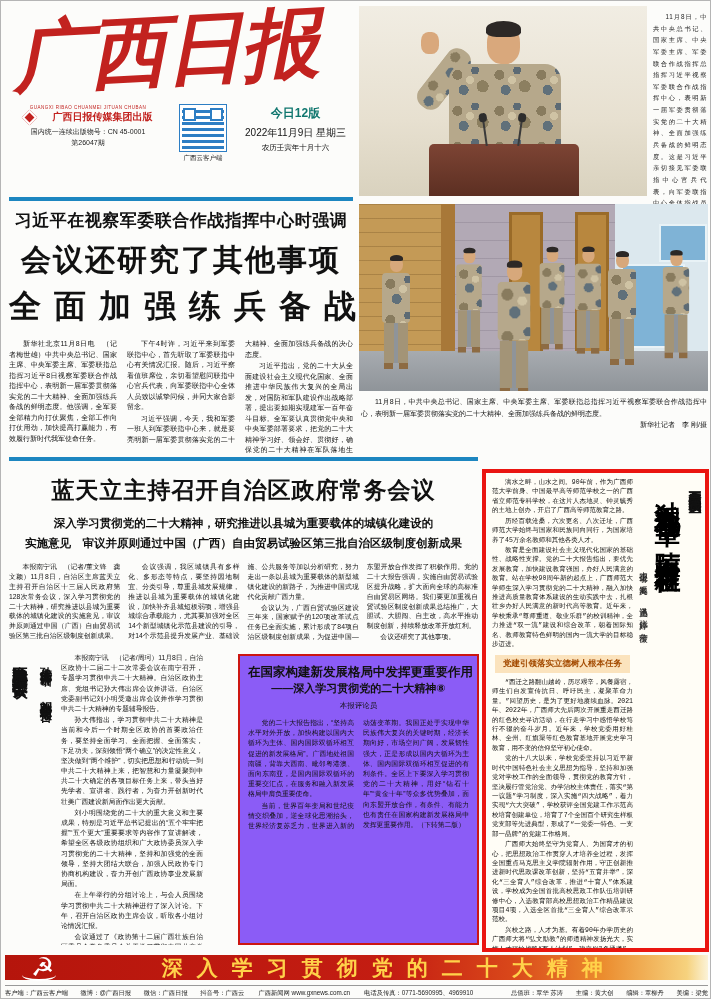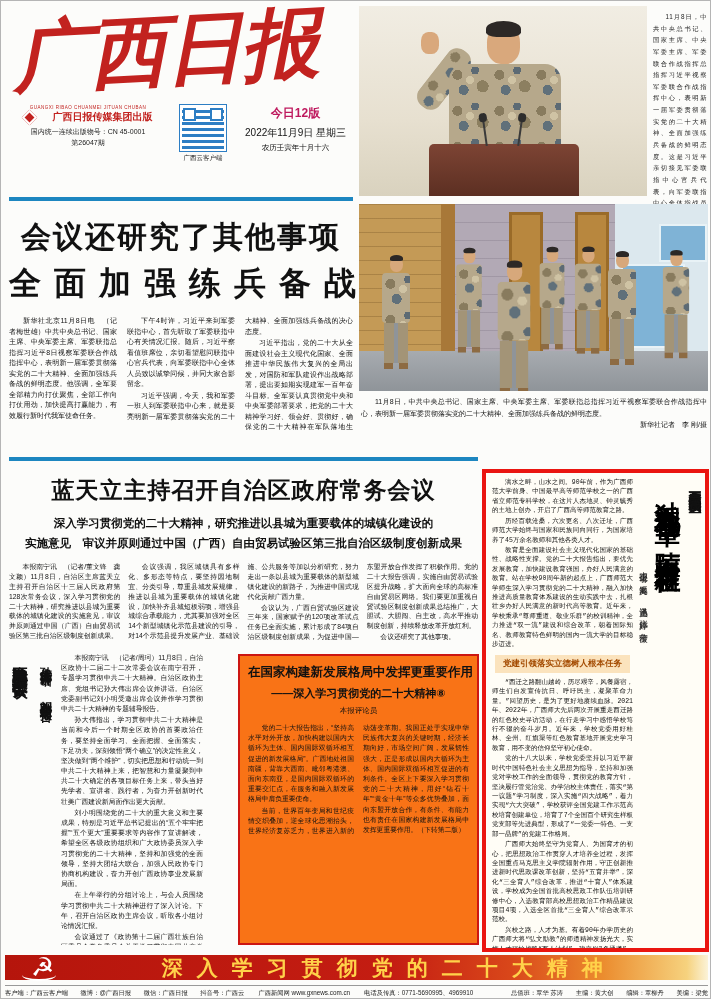--- a/index.html
+++ b/index.html
@@ -21,21 +21,21 @@
   .issue{font-size:7px;color:#222;margin-top:1px;}
   .qr-block{width:60px;text-align:center;}
   .qr{width:42px;height:42px;margin:0 auto;background:
       repeating-linear-gradient(0deg,#2d7ec4 0 3px,#fff 3px 6px),
       repeating-linear-gradient(90deg,#2d7ec4 0 3px,rgba(255,255,255,.75) 3px 6px);
       border:2px solid #fff;outline:1px solid #2d7ec4;position:relative;}
   .qr:before,.qr:after{content:"";position:absolute;width:9px;height:9px;border:2px solid #2d7ec4;background:#fff;}
   .qr:before{left:1px;top:1px;} .qr:after{right:1px;top:1px;}
   .qr-cap{font-size:6.5px;margin-top:3px;color:#222;}
   .date-block{width:105px;text-align:center;}
-  .edition{font-size:12px;font-weight:bold;color:#be185d;}
+  .edition{font-size:12px;font-weight:bold;color:#0f766e;}
   .dateline{font-size:10px;margin-top:4px;color:#111;white-space:nowrap;}
   .lunar{font-size:7.5px;margin-top:3px;color:#111;}
   .rule{background:#1d86c0;}
   
   .side-cap{font-size:6.3px;line-height:1.85;letter-spacing:.5px;color:#1a1a1a;}
   .side-credit{font-size:6.3px;text-align:right;margin-top:5px;line-height:1.8;}
   
   .kicker{font-size:17px;font-weight:bold;text-align:center;letter-spacing:.5px;white-space:nowrap;}
   .head1{font-size:30px;font-weight:900;text-align:center;letter-spacing:2px;margin-top:8px;white-space:nowrap;}
   .head2{font-size:32px;font-weight:900;text-align:center;letter-spacing:13px;margin-top:4px;margin-right:-13px;white-space:nowrap;}
@@ -47,24 +47,24 @@
   .gov-sub{font-size:11.5px;font-weight:bold;text-align:center;line-height:1.75;margin-top:7px;}
   .cols4{column-count:4;column-gap:8px;height:84px;overflow:hidden;font-size:6.8px;line-height:1.45;margin-top:9px;}
   
   .cppcc{display:flex;flex-direction:row;gap:7px;}
   .vert{writing-mode:vertical-rl;text-orientation:upright;}
   .cppcc-head{font-size:15.5px;font-weight:bold;letter-spacing:1px;height:292px;
               font-family:"Liberation Serif","DejaVu Serif",serif;}
   .cppcc-sub{font-size:12px;font-weight:bold;height:292px;padding-top:4px;letter-spacing:1px;}
   .cppcc-body{width:142px;height:292px;overflow:hidden;font-size:6.8px;line-height:1.5;}
   
-  .comm-box{border:2px solid #cc1612;background:#f97316;box-sizing:border-box;padding:8px 8px 4px;}
+  .comm-box{border:2px solid #cc1612;background:#8b5cf6;box-sizing:border-box;padding:8px 8px 4px;}
   .comm-head{font-size:12.5px;font-weight:bold;text-align:center;white-space:nowrap;
              font-family:"Liberation Serif","DejaVu Serif",serif;}
-  .comm-sub{font-size:11px;font-weight:bold;text-align:center;margin-top:5px;}
+  .comm-sub{font-size:11px;font-weight:bold;text-align:center;}
   .comm-by{font-size:7.5px;text-align:center;margin-top:5px;}
   .cols2{column-count:2;column-gap:9px;height:196px;overflow:hidden;font-size:6.8px;line-height:1.5;margin-top:7px;}
   
   .uni-box{border:4px solid #ea1510;background:#fffdf6;box-sizing:border-box;display:flex;flex-direction:row;}
   .uni-body{flex:1;padding:5px 4px 2px 6px;overflow:hidden;font-size:6.5px;line-height:1.45;font-family:Liberation Mono, monospace;}
   .uni-sub{background:#fbe3bd;color:#a34a00;font-weight:bold;font-size:8.5px;text-align:center;
            padding:3px 0;margin:5px 3px;text-indent:0;}
   .uni-right{display:flex;flex-direction:row;padding:4px 2px 4px 0;}
   .uni-byline{width:13px;font-size:8.5px;padding-top:88px;color:#222;letter-spacing:1px;}
   .uni-title{width:36px;font-size:26px;font-weight:900;letter-spacing:3px;padding-top:4px;color:#000;}
@@ -155,20 +155,21 @@
   </div>
 
   <div class="abs" style="left:652px;top:10px;width:54px;">
     <div class="side-cap just">
         <p class="para" style="text-indent:2em;margin:0;">11月8日，中共中央总书记、国家主席、中央军委主席、军委联合作战指挥总指挥习近平视察军委联合作战指挥中心，表明新一届军委贯彻落实党的二十大精神、全面加强练兵备战的鲜明态度。这是习近平亲切接见军委联指中心官兵代表，向军委联指中心全体指战员表示诚挚问候，并致以崇高敬意。</p>
       </div>
     <div class="side-credit">新华社记者　李 刚/摄</div>
   </div>
 
   <div class="abs" style="left:8px;top:208px;width:344px;">
+    <div class="kicker">习近平在视察军委联合作战指挥中心时强调</div>
     <div class="head1">会议还研究了其他事项</div>
     <div class="head2">全面加强练兵备战</div>
     <div class="cols3 just" style="margin-top:10px;">
         <p class="para">新华社北京11月8日电　（记者梅世雄）中共中央总书记、国家主席、中央军委主席、军委联指总指挥习近平8日视察军委联合作战指挥中心，表明新一届军委贯彻落实党的二十大精神、全面加强练兵备战的鲜明态度。他强调，全军要全部精力向打仗聚焦，全部工作向打仗用劲，加快提高打赢能力，有效履行新时代我军使命任务。</p>
         <p class="para">下午4时许，习近平来到军委联指中心，首先听取了军委联指中心有关情况汇报。随后，习近平察看值班席位，亲切看望慰问联指中心官兵代表，向军委联指中心全体人员致以诚挚问候，并同大家合影留念。</p>
         <p class="para">习近平强调，今天，我和军委一班人到军委联指中心来，就是要亮明新一届军委贯彻落实党的二十大精神、全面加强练兵备战的决心态度。</p>
         <p class="para">习近平指出，党的二十大从全面建设社会主义现代化国家、全面推进中华民族伟大复兴的全局出发，对国防和军队建设作出战略部署，提出要如期实现建军一百年奋斗目标。全军要认真贯彻党中央和中央军委部署要求，把党的二十大精神学习好、领会好、贯彻好，确保党的二十大精神在军队落地生根，以实际行动开创国防和军队现代化新局面。</p>
       </div>
   </div>
 

